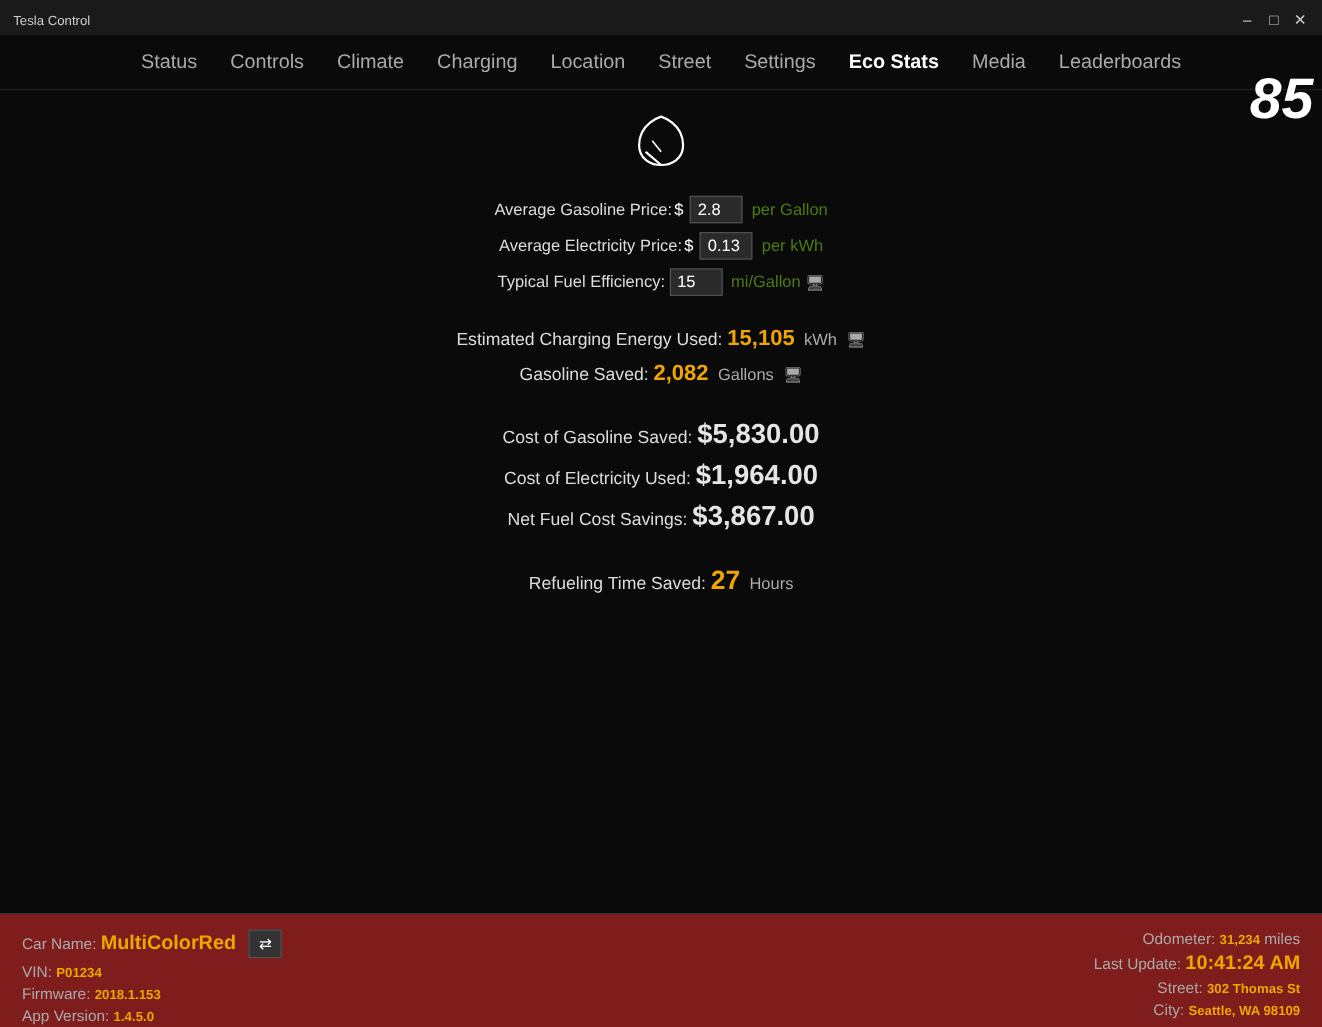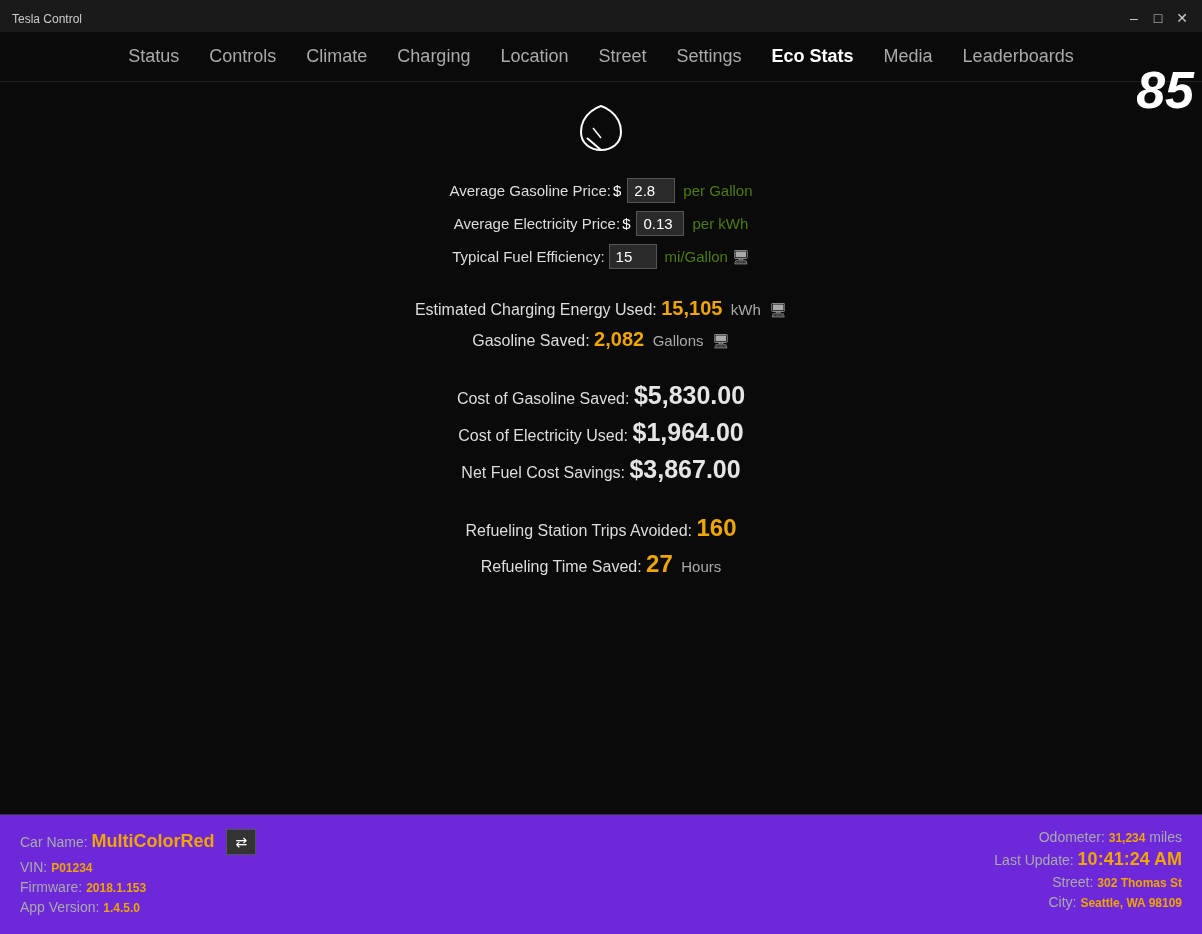--- a/index.html
+++ b/index.html
@@ -164,22 +164,22 @@
     .co2-section {
       margin-top: 22px;
       text-align: center;
     }
     
     .footer {
       position: absolute;
       bottom: 0;
       left: 0;
       right: 0;
-      height: 120px;
-      background: #6d28d9;
+      height: 104px;
+      background: #7f1d1d;
       border-top: 1px solid #333;
       display: flex;
       justify-content: space-between;
       align-items: flex-start;
       padding: 14px 20px;
     }
     .footer-left {
       display: flex;
       flex-direction: column;
       gap: 4px;
@@ -300,24 +300,20 @@
       <span class="stat-value-lg">$1,964.00</span>
     </div>
     <div class="stat-line">
       <span>Net Fuel Cost Savings: </span>
       <span class="stat-value-lg">$3,867.00</span>
     </div>
   </div>
 
   <div class="refuel-section">
     <div class="stat-line">
-      <span>Refueling Station Trips Avoided: </span>
-      <span class="refuel-value">160</span>
-    </div>
-    <div class="stat-line">
       <span>Refueling Time Saved: </span>
       <span class="refuel-value">27</span>
       <span class="stat-unit">Hours</span>
     </div>
   </div>
 
 </div>
 
 <div class="footer">
   <div class="footer-left">

